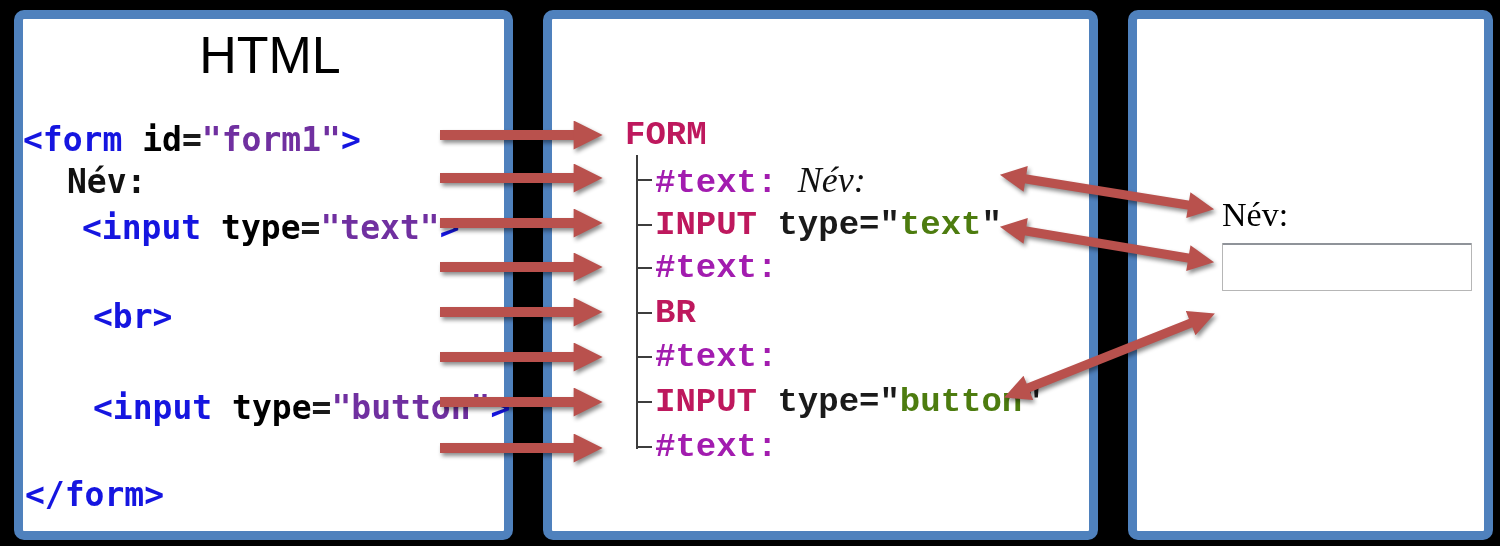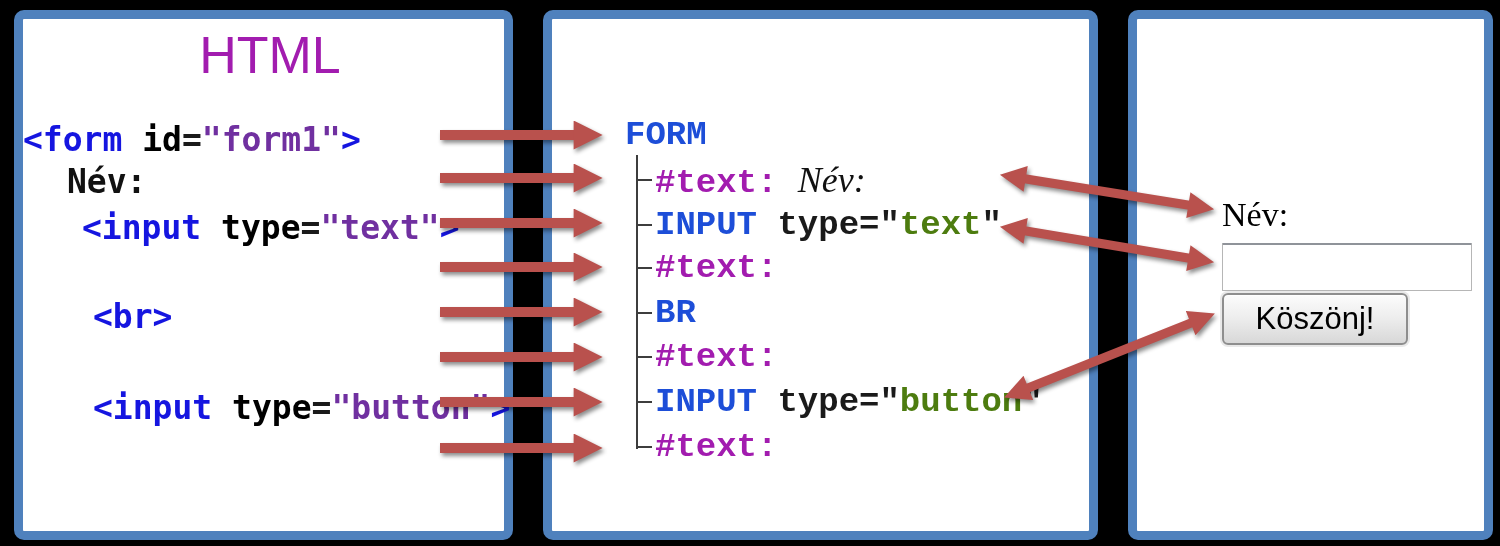--- a/index.html
+++ b/index.html
@@ -4,33 +4,33 @@
 <style>
   html,body{margin:0;padding:0;background:#000;}
   #stage{position:relative;width:1500px;height:546px;background:#000;overflow:hidden;
          font-family:"Liberation Sans",sans-serif;}
   .panel{position:absolute;top:10px;height:530px;background:#fff;border:9px solid #4F81BD;
          border-radius:10px;box-sizing:border-box;}
   #panel-html{left:14px;width:499px;}
   #panel-dom{left:543px;width:555px;}
   #panel-ui{left:1128px;width:365px;}
   .panel-title{position:absolute;top:6px;left:0;right:0;text-align:center;
-               font-size:52px;color:#a21caf;font-family:"Liberation Sans",sans-serif;padding-left:13px;}
+               font-size:52px;color:#000000;font-family:"Liberation Sans",sans-serif;padding-left:13px;}
   
   .code-line{position:absolute;white-space:pre;font-family:"DejaVu Sans Mono",monospace;
              font-weight:bold;font-size:33px;line-height:42px;}
   .c-tag{color:#1515E0;margin-top:8px;}
   .c-attr{color:#000000;}
   .c-punct{color:#1A1A1A;}
   .c-val{color:#7030A0;}
   .c-text{color:#111111;}
   
   .dom-row{position:absolute;white-space:pre;font-family:"Liberation Mono",monospace;
            font-weight:bold;font-size:34px;line-height:42px;}
-  .d-elem{color:#1d4ed8;}
+  .d-elem{color:#be185d;}
   .d-textnode{color:#a21caf;}
   .d-attr{color:#1A1A1A;}
   .d-val{color:#4d7c0f;}
   .d-content{font-family:"Liberation Serif",serif;font-style:italic;font-weight:normal;
              font-size:36px;color:#111;}
   .tree-line{position:absolute;background:#3d3d3d;}
   
   .ui-label{position:absolute;font-family:"Liberation Serif",serif;font-size:34px;
             line-height:42px;color:#000;}
   .ui-input{position:absolute;box-sizing:border-box;background:#fff;
@@ -48,20 +48,21 @@
 
 <div id="stage">
 
   <div class="panel" id="panel-html">
     <div class="panel-title">HTML</div>
     <div class="code-line" style="left:0px;top:100px;"><span class="c-tag">&lt;form </span><span class="c-attr">id</span><span class="c-punct">=</span><span class="c-val">"form1"</span><span class="c-tag">&gt;</span></div>
     <div class="code-line" style="left:44px;top:142px;"><span class="c-text">Név:</span></div>
     <div class="code-line" style="left:59px;top:188px;"><span class="c-tag">&lt;input </span><span class="c-attr">type</span><span class="c-punct">=</span><span class="c-val">"text"</span><span class="c-tag">&gt;</span></div>
     <div class="code-line" style="left:70px;top:277px;"><span class="c-tag">&lt;br&gt;</span></div>
     <div class="code-line" style="left:70px;top:368px;"><span class="c-tag">&lt;input </span><span class="c-attr">type</span><span class="c-punct">=</span><span class="c-val">"button"</span><span class="c-tag">&gt;</span></div>
+    <div class="code-line" style="left:2px;top:455px;"><span class="c-tag">&lt;/form&gt;</span></div>
   </div>
 
   <div class="panel" id="panel-dom">
 
     <div class="tree-line" style="left:84px;top:136px;width:2px;height:294px;"></div>
     <div class="tree-line" style="left:84px;top:160px;width:16px;height:2px;"></div>
     <div class="tree-line" style="left:84px;top:205px;width:16px;height:2px;"></div>
     <div class="tree-line" style="left:84px;top:248px;width:16px;height:2px;"></div>
     <div class="tree-line" style="left:84px;top:293px;width:16px;height:2px;"></div>
     <div class="tree-line" style="left:84px;top:337px;width:16px;height:2px;"></div>
@@ -74,21 +75,20 @@
     <div class="dom-row" style="left:103px;top:228px;"><span class="d-textnode">#text:</span></div>
     <div class="dom-row" style="left:103px;top:273px;"><span class="d-elem">BR</span></div>
     <div class="dom-row" style="left:103px;top:317px;"><span class="d-textnode">#text:</span></div>
     <div class="dom-row" style="left:103px;top:362px;"><span class="d-elem">INPUT </span><span class="d-attr">type="</span><span class="d-val">button</span><span class="d-attr">"</span></div>
     <div class="dom-row" style="left:103px;top:407px;"><span class="d-textnode">#text:</span></div>
   </div>
 
   <div class="panel" id="panel-ui">
     <div class="ui-label" style="left:85px;top:175px;">Név:</div>
     <input type="text" class="ui-input" style="left: 85px; top: 224px; width: 250px; height: 48px;" value="">
-    <div class="ui-button" style="left:85px;top:274px;width:186px;height:52px;">Köszönj!</div>
   </div>
 
   <svg id="arrows" width="1500" height="546" viewBox="0 0 1500 546">
     <defs>
       <marker id="ah" viewBox="0 0 10 10" refX="2.2" refY="5" markerWidth="3" markerHeight="2.9" orient="auto">
         <path d="M0,0 L10,5 L0,10 Z" fill="#B9514D"></path>
       </marker>
       <marker id="ahs" viewBox="0 0 10 10" refX="2.2" refY="5" markerWidth="3" markerHeight="2.9" orient="auto-start-reverse">
         <path d="M0,0 L10,5 L0,10 Z" fill="#B9514D"></path>
       </marker>

